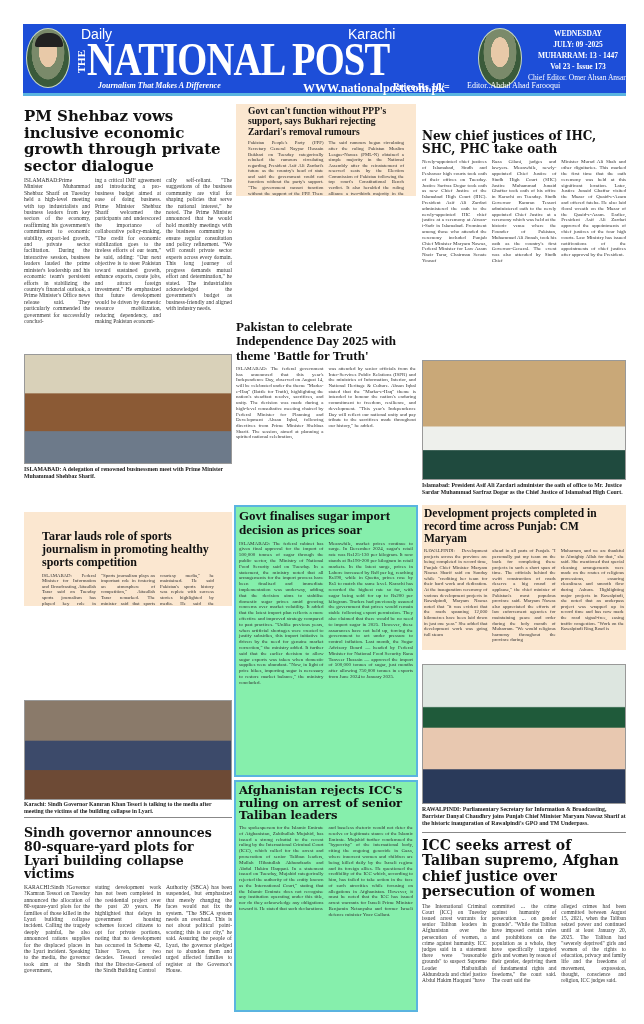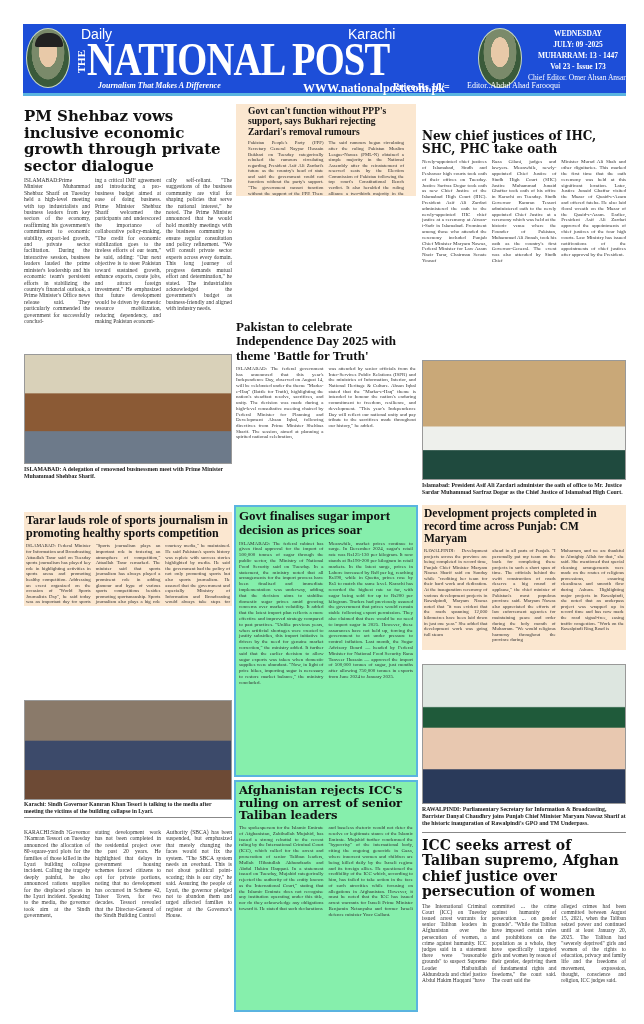--- a/index.html
+++ b/index.html
@@ -85,21 +85,21 @@
   <div class="headline sans-bold" style="font-size:12px">New chief justices of IHC, SHC, PHC take oath</div>
   <div class="cols">
     <div class="col" style="font-size:5px;line-height:5.8px">Newly-appointed chief justices of Islamabad, Sindh and Peshawar high courts took oath of their offices on Tuesday. Justice Sarfraz Dogar took oath as new Chief Justice of the Islamabad High Court (IHC). President Asif Ali Zardari administered the oath to the newly-appointed IHC chief justice at a ceremony at Aiwan-i-Sadr in Islamabad. Prominent among those who attended the ceremony included Punjab Chief Minister Maryam Nawaz, Federal Minister for Law Azam Nazir Tarar, Chairman Senate Yousuf</div>
     <div class="col" style="font-size:5px;line-height:5.8px">Raza Gilani, judges and lawyers. Meanwhile, newly-appointed Chief Justice of Sindh High Court (SHC) Justice Muhammad Junaid Ghaffar took oath of his office in Karachi on Tuesday. Sindh Governor Kamran Tessori administered oath to the newly appointed Chief Justice at a ceremony which was held at the historic venue where the Founder of Pakistan, Muhammad Ali Jinnah, took his oath as the country's first Governor-General. The event was also attended by Sindh Chief</div>
     <div class="col" style="font-size:5px;line-height:5.8px">Minister Murad Ali Shah and other dignitaries. This marked the first time that the oath ceremony was held at this significant location. Later, Justice Junaid Ghaffar visited the Mazar of Quaid-e-Azam and offered fateha. He also laid floral wreath on the Mazar of the Quaid-e-Azam. Earlier, President Asif Ali Zardari approved the appointments of chief justices of the four high courts. Law Ministry has issued notifications of the appointments of chief justices after approval by the President.</div>
   </div>
 </div>
 <div class="photo" style="left:422px;top:360px;width:204px;height:120px;background:linear-gradient(180deg,#c9a878 0 55%,#eef0ec 56% 75%,#1f4a3e 76%)"></div>
 <div class="caption" style="left:422px;top:482px;width:204px">Islamabad: President Asif Ali Zardari administer the oath of office to Mr. Justice Sardar Muhammad Sarfraz Dogar as the Chief Justice of Islamabad High Court.</div>
 
-<div class="story tinted" style="left: 24px; top: 512px; width: 208px; height: 94px; padding: 2px; overflow: hidden;">
+<div class="story tinted" style="left: 24px; top: 512px; width: 208px; height: 94px; padding: 18px; overflow: hidden;">
   <div class="headline" style="font-size:12px">Tarar lauds role of sports journalism in promoting healthy sports competition</div>
   <div class="cols">
     <div class="col" style="font-size:4.8px;line-height:5.6px">ISLAMABAD: Federal Minister for Information and Broadcasting Attaullah Tarar said on Tuesday sports journalism has played key role in highlighting activities in sports arena and promoting healthy competition. Addressing an event organized on the occasion of "World Sports Journalists Day", he said today was an important day for sports journalists. Appreciating the role of sports journalists, he said it has created hope and courage among the youth all over the world.</div>
     <div class="col" style="font-size:4.8px;line-height:5.6px">"Sports journalism plays an important role in fostering an atmosphere of competition," Attaullah Tarar remarked. The minister said that sports journalism has always played a prominent role in adding glamour and hype of various sports competitions besides promoting sportsmanship. Sports journalism also plays a big role in highlighting the current talent from the grassroots level. "Sports journalists project talents from far flung areas who get recognition and earn fame</div>
     <div class="col" style="font-size:4.8px;line-height:5.6px">courtesy media," he maintained. He said Pakistan's sports history was replete with success stories highlighted by media. He said the government had the policy of not only promoting sports but also sports journalism. He assured that the government and especially Ministry of Information and Broadcasting would always take steps for facilitation of sports media. He congratulated the newly elected office bearers of Rawalpindi Islamabad Sports Journalists Association.</div>
   </div>
 </div>
 <div class="photo" style="left:24px;top:700px;width:208px;height:100px;background:linear-gradient(180deg,#8a7a6a 0 40%,#3c4a6a 41% 70%,#6d4a35 71%)"></div>
 <div class="caption" style="left:24px;top:801px;width:208px">Karachi: Sindh Governor Kamran Khan Tesori is talking to the media after meeting the victims of the building collapse in Lyari.</div>
 
@@ -117,20 +117,21 @@
     <div class="col" style="font-size:4.8px;line-height:5.6px">RAWALPINDI: Development projects across the province are being completed in record time, Punjab Chief Minister Maryam Nawaz Sharif said on Sunday while "crediting her team for their hard work and dedication. At the inauguration ceremony of various development projects in Rawalpindi, Maryam Nawaz noted that "it was evident that the roads spanning 12,000 kilometres have been laid down in just one year." She added that development work was going full steam</div>
     <div class="col" style="font-size:4.8px;line-height:5.6px">ahead in all parts of Punjab. "I personally pat my team on the back for completing these projects in such a short span of time. The officials behind the swift construction of roads deserve a big round of applause," the chief minister of Pakistan's most populous province said. Maryam Nawaz also appreciated the efforts of law enforcement agencies for maintaining peace and order during the holy month of Muharram. "We would religious harmony throughout the province during</div>
     <div class="col" style="font-size:4.8px;line-height:5.6px">Muharram, and we are thankful to Almighty Allah for that," she said. She mentioned that special cleaning arrangements were made on the routes of religious processions, ensuring cleanliness and smooth flow during Ashura. Highlighting major projects in Rawalpindi, she noted that an underpass project was wrapped up in record time and has now made the road signal-free, easing traffic congestion. "Work on the Rawalpindi Ring Road is</div>
   </div>
 </div>
 <div class="photo" style="left:422px;top:664px;width:204px;height:140px;background:linear-gradient(180deg,#dde6e0 0 30%,#1f5a3a 31% 45%,#e8c8b0 46% 75%,#2a3a5a 76%)"></div>
 <div class="caption" style="left:422px;top:806px;width:204px">RAWALPINDI: Parliamentary Secretary for Information &amp; Broadcasting, Barrister Danyal Chaudhry joins Punjab Chief Minister Maryam Nawaz Sharif at the historic inauguration of Rawalpindi's GPO and TM Underpass.</div>
 
 <div class="rule" style="left:24px;top:817px;width:208px"></div>
 <div class="story" style="left: 24px; top: 826px; width: 208px; overflow: hidden;">
+  <div class="headline sans-bold" style="font-size:12.5px">Sindh governor announces 80-square-yard plots for Lyari building collapse victims</div>
   <div class="cols">
     <div class="col">KARACHI:Sindh ?Governor ?Kamran Tessori on Tuesday announced the allocation of 80-square-yard plots for the families of those killed in the Lyari building collapse incident. Calling the tragedy deeply painful, he also announced rations supplies for the displaced places in the Lyari incident. Speaking to the media, the governor took aim at the Sindh government,</div>
     <div class="col">stating development work has not been completed in the residential project over the past 20 years. He highlighted that delays in government housing schemes forced citizens to opt for private portions, noting that no development has occurred in Scheme 42, Taiser Town, for two decades. Tessori revealed that the Director-General of the Sindh Building Control</div>
     <div class="col">Authority (SBCA) has been suspended, but emphasized that merely changing the faces would not fix the system. "The SBCA system needs an overhaul. This is not about political point-scoring; this is our city," he said. Assuring the people of Lyari, the governor pledged not to abandon them and urged affected families to register at the Governor's House.</div>
   </div>
 </div>
 
 <div class="story boxed" style="left: 234px; top: 780px; width: 184px; height: 232px; padding: 2px 3px; overflow: hidden;">
   <div class="headline sans-bold" style="font-size:11.5px">Afghanistan rejects ICC's ruling on arrest of senior Taliban leaders</div>
   <div class="cols">

